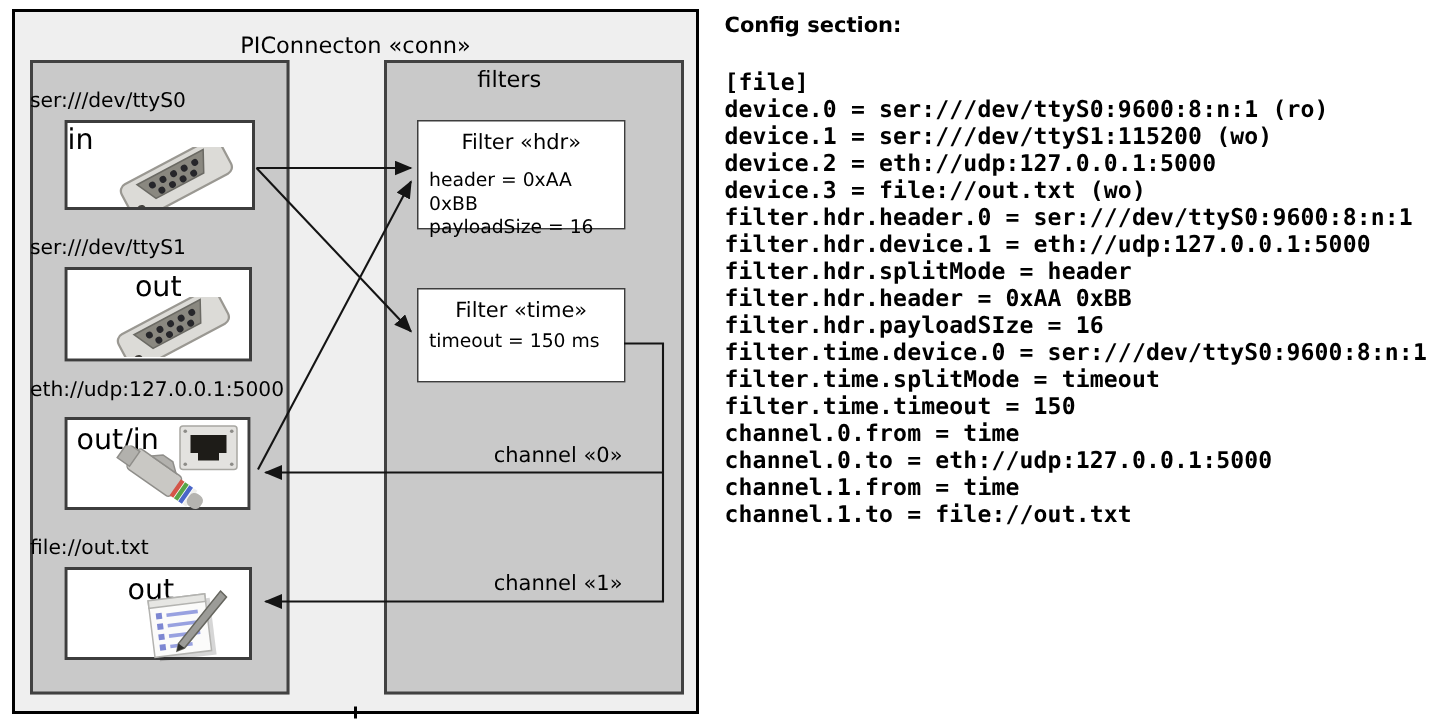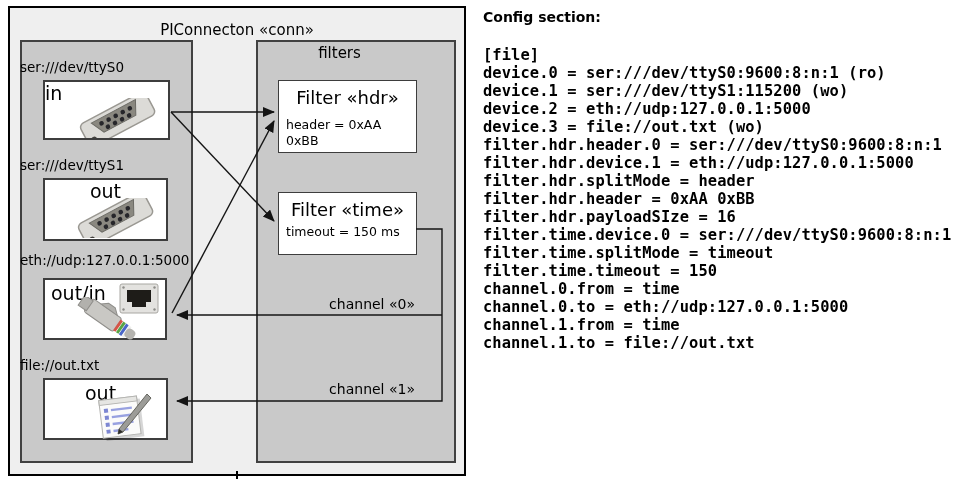--- a/index.html
+++ b/index.html
@@ -21,21 +21,21 @@
   .filters-group{ left:256px; top:40px; width:200px; height:423px; }
   .filters-title{ left:256px; top:44px; width:167px; text-align:center; font-size:15px; }
 
   
   .dev-label{ left:20px; width:161px; text-align:left; font-size:13.5px; }
   .dev-box{ background:#fff; border:2px solid #3d3d3d; }
   .port{ font-size:19px; line-height:22px; }
 
   
   .filter-box{ background:#fff; border:1.5px solid #3d3d3d; }
-  .filter-title{ margin-top:6px; text-align:center; font-size:18px; }
+  .filter-title{ margin-top:6px; text-align:center; font-size:14px; }
   .filter-props{ margin:9px 0 0 7px; font-size:12.5px; line-height:15.5px; }
   .filter-props.single{ margin-top:4px; }
 
   
   .chan{ width:125px; text-align:right; font-size:14px; }
 
   
   .config{ left:483px; top:9px; width:478px; }
   .config-heading{ font-size:14px; font-weight:bold; font-family:"DejaVu Sans", sans-serif; }
   .config-lines{ margin-top:21px; font-family:"DejaVu Sans Mono", monospace;
@@ -145,20 +145,21 @@
     </svg>
   </div>
 
   <div class="abs group filters-group"></div>
   <div class="abs filters-title">filters</div>
 
   <div class="abs filter-box" style="left:278px;top:80px;width:139px;height:73px">
     <div class="filter-title">Filter «hdr»</div>
     <div class="filter-props">
       <div>header = 0xAA 0xBB</div>
+      <div>payloadSize = 16</div>
     </div>
   </div>
 
   <div class="abs filter-box" style="left:278px;top:192px;width:139px;height:63px">
     <div class="filter-title">Filter «time»</div>
     <div class="filter-props single">
       <div>timeout = 150 ms</div>
     </div>
   </div>
 

